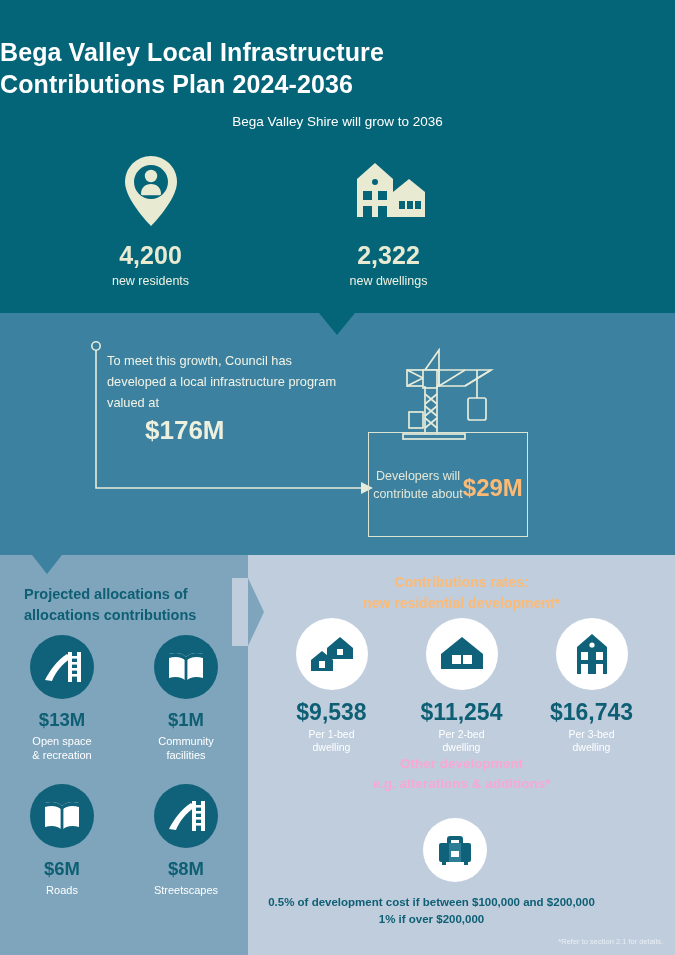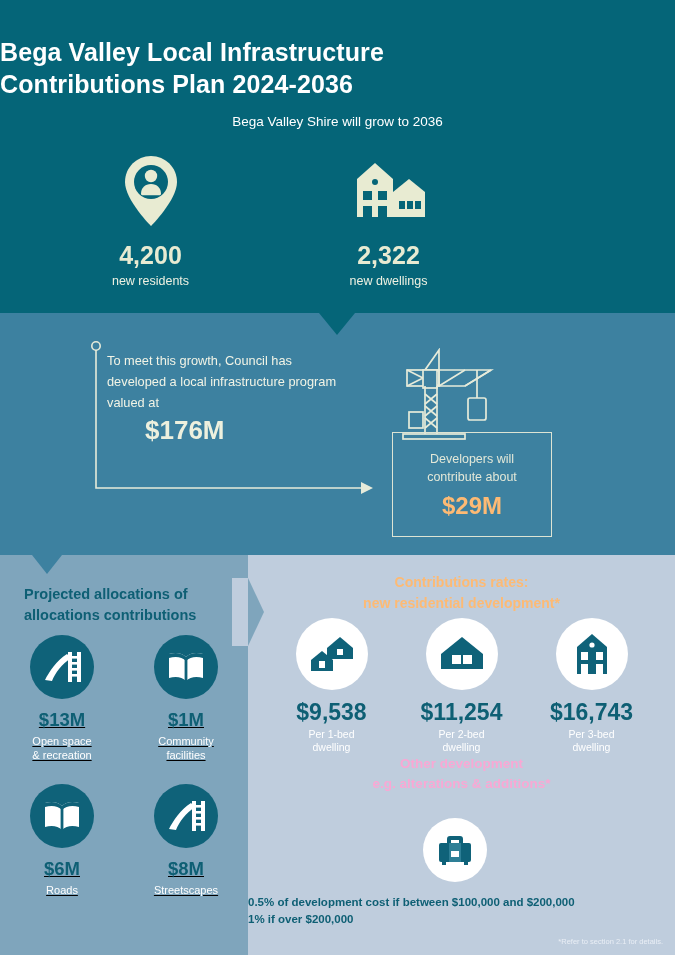--- a/index.html
+++ b/index.html
@@ -84,24 +84,23 @@
     width:285px; height:155px;
   }
   .crane{
     position:absolute; left:395px; top:348px;
   }
   .devbox{
     position:absolute; left:368px; top:432px;
     width:160px; height:105px;
     border:1.6px solid #DDE4D4;
     box-sizing:border-box;
-    display:flex; flex-direction:column;
+    display:flex; flex-direction:row;
     align-items:center; justify-content:center;
     text-align:center;
-    margin-left:24px;
   }
   .devbox .lbl{
     color:#E3E8D8;
     font-size:12.5px;
     line-height:18px;
   }
   .devbox .amt{
     color:#fdba74;
     font-size:24px;
     font-weight:bold;
@@ -148,21 +147,20 @@
     font-size:14.5px;
     font-weight:bold;
     line-height:21px;
     padding-left:24px;
   }
   .alloc-grid{
     position:absolute; left:0; top:635px; width:248px;
     display:grid;
     grid-template-columns:1fr 1fr;
     row-gap:22px;
-    text-decoration:underline;
   }
   .alloc{ text-align:center; }
   .alloc .circle{
     width:64px;height:64px;border-radius:50%;
     background:#0F6279;
     margin:0 auto;
     display:flex;align-items:center;justify-content:center;
   }
   .alloc .amt{
     color:#0E5F74;
@@ -215,20 +213,21 @@
     line-height:20px;
   }
   .other-circle{
     position:absolute; left:423px; top:818px;
     width:64px;height:64px;border-radius:50%;
     background:#FFFFFF;
     display:flex;align-items:center;justify-content:center;
   }
   .other-rules{
     position:absolute; left:248px; top:894px; width:367px;
+    text-align:center;
     color:#0E5F74;
     font-size:11.5px;
     font-weight:bold;
     line-height:17px;
   }
   .footnote{
     position:absolute; right:12px; bottom:9px;
     color:#E9EEF5;
     font-size:7.5px;
   }

